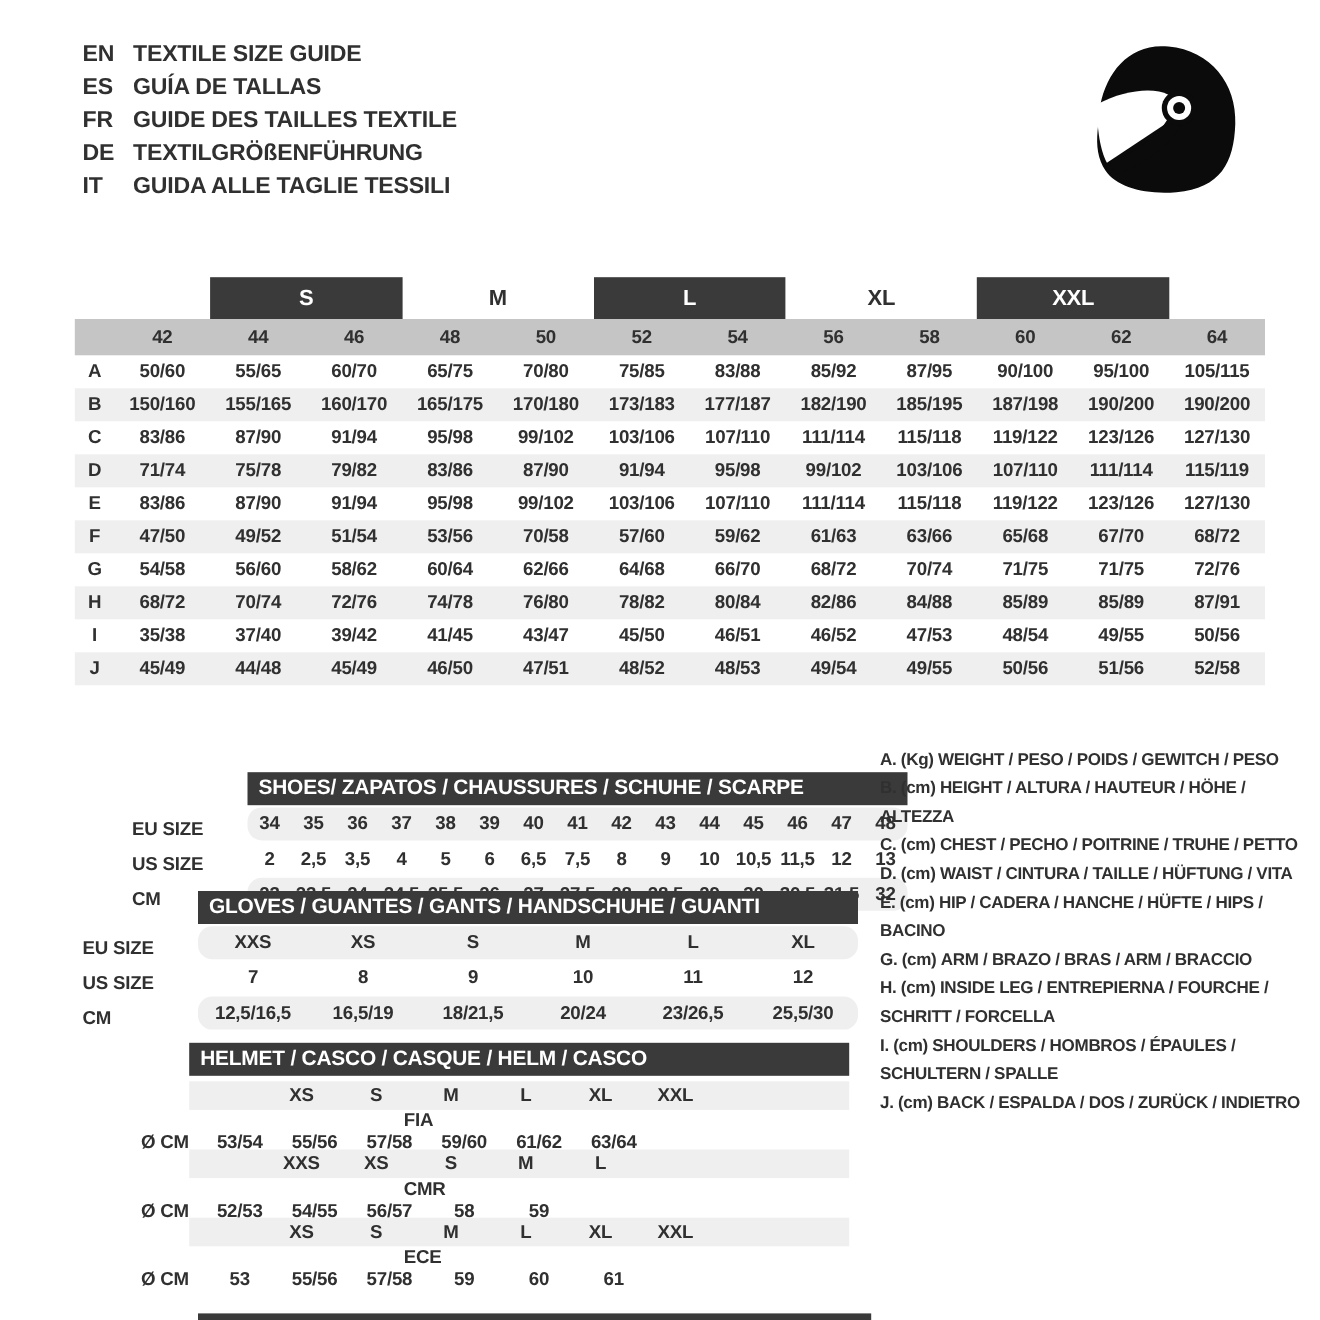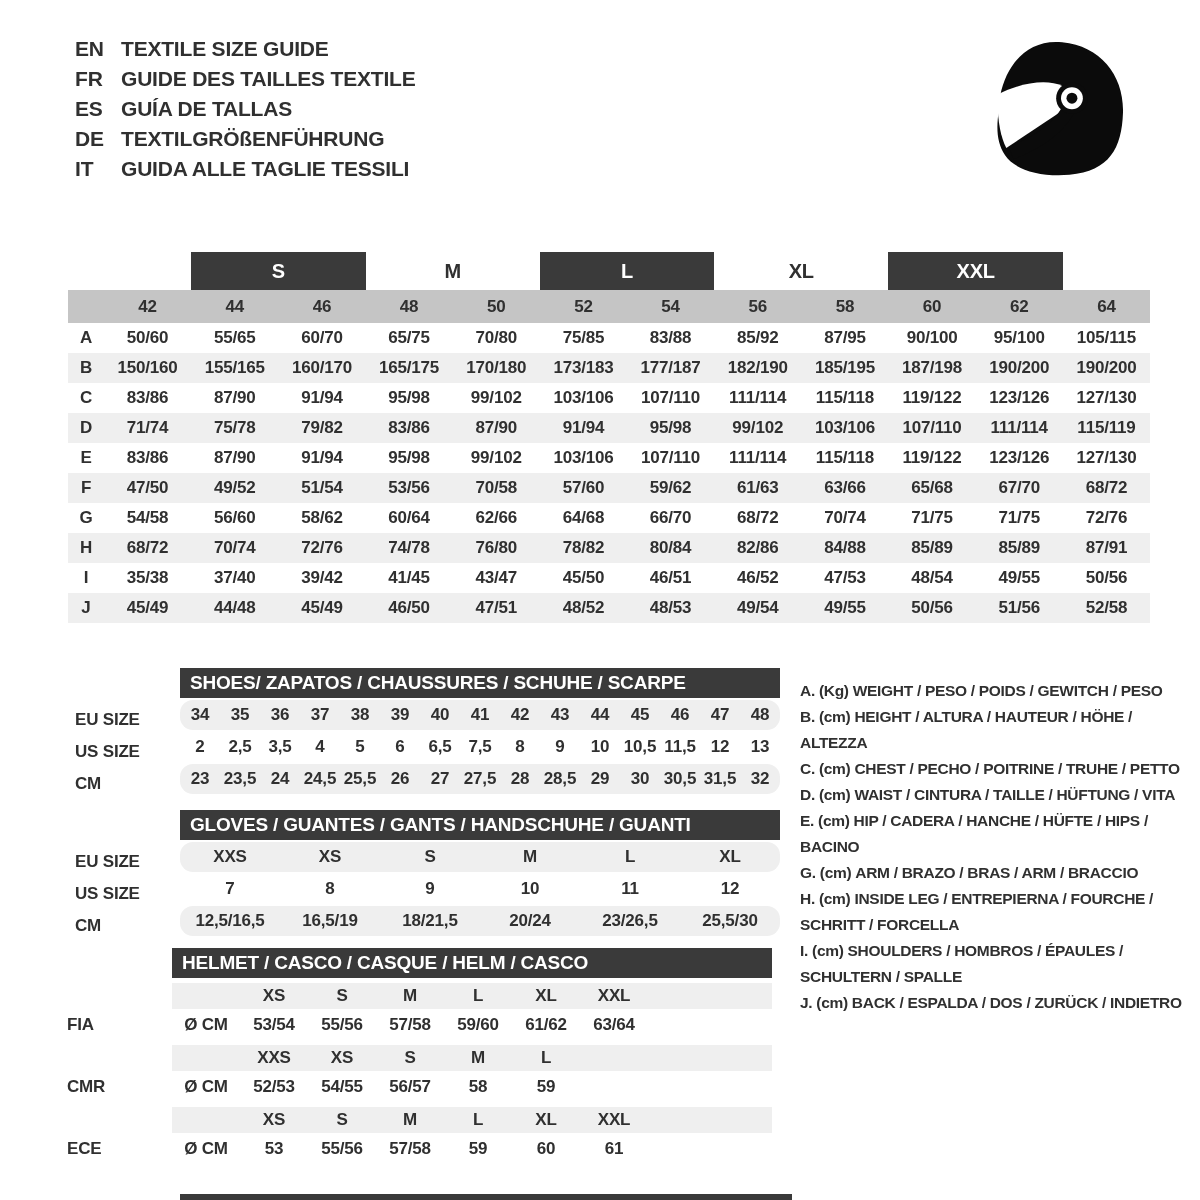--- a/index.html
+++ b/index.html
@@ -18,35 +18,35 @@
   .main-table{position:absolute;left:68px;top:252px;width:1082px;}
   .mtgrid{display:grid;grid-template-columns:36px repeat(12,1fr);align-items:center;text-align:center;font-size:17px;}
   .size-row{height:38px;}
   .size-label{height:38px;line-height:38px;font-size:20px;}
   .size-label.boxed{background:#3a3a3a;color:#ffffff;}
   .num-row{height:33px;background:#c5c5c5;}
   .mrow{height:30px;}
   .mrow.shaded{background:#efefef;}
   
   .strip-section{position:absolute;left:68px;width:712px;}
-  #shoes{top:668px;}
+  #shoes{top:702px;margin-left:45px;}
   #gloves{top:810px;}
   .strip-header{margin-left:112px;width:600px;height:30px;background:#3a3a3a;color:#fff;
     font-size:19px;line-height:30px;padding-left:10px;box-sizing:border-box;}
   .strip-row{display:flex;height:30px;margin-top:2px;align-items:flex-end;}
   .strip-label{width:112px;font-size:17px;padding-left:7px;box-sizing:border-box;}
   .strip-grid{width:600px;height:30px;display:grid;align-items:center;text-align:center;font-size:17px;border-radius:13px;}
   .strip-grid.shaded{background:#efefef;}
   .cols15{grid-template-columns:repeat(15,1fr);}
   .cols6{grid-template-columns:repeat(6,1fr);}
   
   #helmet-tbl{position:absolute;left:60px;top:948px;width:712px;}
   .hrow{display:flex;align-items:center;}
   .hrow.sizes{height:26px;margin-top:5px;}
-  .hrow.vals{height:31px;}
+  .hrow.vals{height:31px;flex-direction:column;}
   .hlabel{width:112px;font-size:17px;padding-left:7px;box-sizing:border-box;}
   .hstrip{width:600px;height:100%;display:flex;align-items:center;}
   .hstrip.shaded{background:#efefef;}
   .hprefix{width:68px;text-align:center;font-size:17px;}
   .hgrid{display:grid;grid-template-columns:repeat(6,68px);width:408px;text-align:center;font-size:17px;}
   
   .legend{position:absolute;left:800px;top:678px;width:382px;font-size:15.5px;line-height:26px;letter-spacing:-0.3px;}
   .legend-key{margin-right:4px;}
   
   .bottom-bar{position:absolute;left:180px;top:1194px;width:612px;height:6px;background:#3a3a3a;}
@@ -55,26 +55,26 @@
 <body>
 
 <div class="page">
 
   <div class="title-block" id="title-block">
       <div class="title-row">
         <span class="title-lang">EN</span>
         <span class="title-text">TEXTILE SIZE GUIDE</span>
       </div>
       <div class="title-row">
+        <span class="title-lang">ES</span>
+        <span class="title-text">GUÍA DE TALLAS</span>
+      </div>
+      <div class="title-row">
         <span class="title-lang">FR</span>
         <span class="title-text">GUIDE DES TAILLES TEXTILE</span>
-      </div>
-      <div class="title-row">
-        <span class="title-lang">ES</span>
-        <span class="title-text">GUÍA DE TALLAS</span>
       </div>
       <div class="title-row">
         <span class="title-lang">DE</span>
         <span class="title-text">TEXTILGRÖßENFÜHRUNG</span>
       </div>
       <div class="title-row">
         <span class="title-lang">IT</span>
         <span class="title-text">GUIDA ALLE TAGLIE TESSILI</span>
       </div>
     </div>

